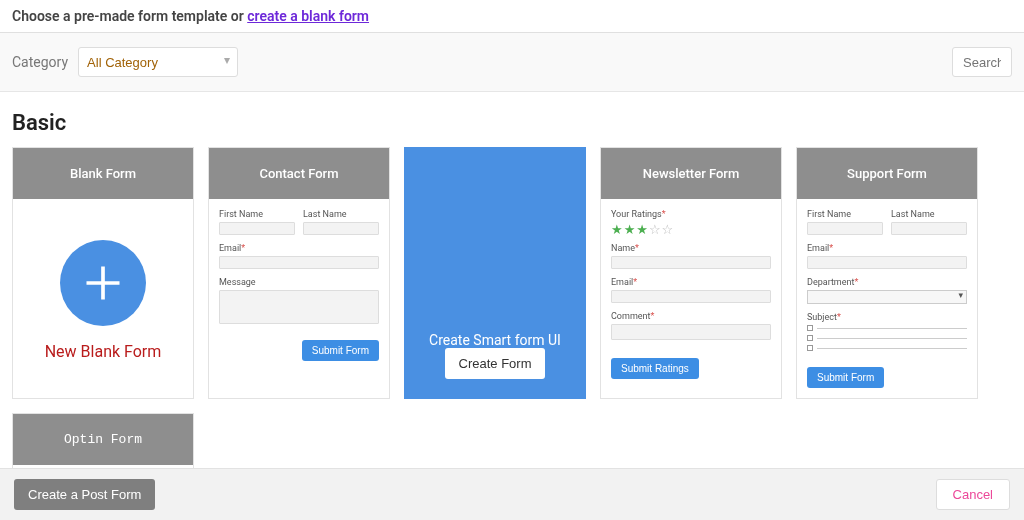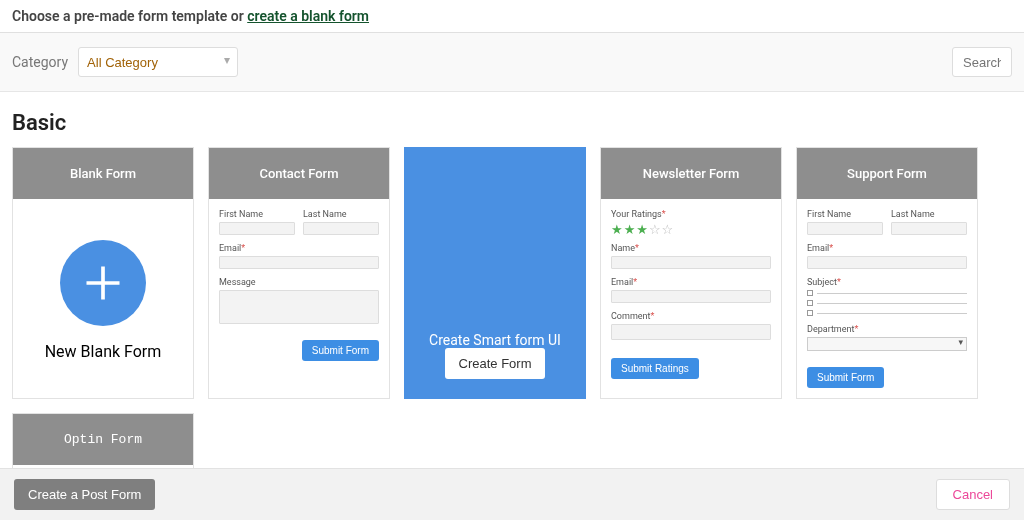--- a/index.html
+++ b/index.html
@@ -1,34 +1,34 @@
 <!DOCTYPE html>
 <html><head>
 <meta charset="utf-8">
 <style>
   * { box-sizing: border-box; margin: 0; padding: 0; }
   body { font-family: -apple-system, BlinkMacSystemFont, "Segoe UI", Roboto, Arial, sans-serif; background: #fff; color: #333; font-size: 13px; }
   .topbar { border-bottom: 1px solid #e0e0e0; padding: 8px 12px; font-size: 14px; color: #444; font-weight: 600; }
-  .topbar a { color: #14532d; text-decoration: underline; font-weight: 600; }
+  .topbar a { color: #6d28d9; text-decoration: underline; font-weight: 600; }
   .filterbar { padding: 14px 12px; border-bottom: 1px solid #e6e6e6; display: flex; align-items: center; justify-content: space-between; background:#f9f9f9; }
   .filterbar-left { display:flex; align-items:center; gap:10px; }
   .filterbar label { font-size: 14px; color: #777; }
   .select-wrap { position: relative; }
   .select-wrap select { width: 160px; height: 30px; border:1px solid #ddd; background:#fff; border-radius:3px; color:#a16207; padding:0 8px; font-size:13px; appearance:none; }
   .select-wrap::after { content:"▾"; position:absolute; right:8px; top:6px; color:#aaa; font-size:12px; pointer-events:none;}
   .search-input { height:30px; border:1px solid #ddd; border-radius:3px; padding:0 10px; width:60px; font-size:13px; }
   .section-title { font-size: 22px; font-weight: 600; padding: 18px 12px 12px; color:#222; }
   .grid { display:flex; flex-wrap:wrap; gap:14px; padding:0 12px 14px; }
   .card { width: 182px; border:1px solid #e2e2e2; background:#fff; display:flex; flex-direction:column; }
   .card-head { background:#8e8e8e; color:#fff; text-align:center; font-size:13px; padding:18px 4px; font-weight:500; }
   .card-body { flex:1; padding:10px; font-size:10px; color:#555; position:relative; }
   .blank-body { display:flex; flex-direction:column; align-items:center; justify-content:center; gap:16px; padding:22px 10px 18px;}
   .plus-circle { width:86px; height:86px; border-radius:50%; background:#4a90e2; display:flex; align-items:center; justify-content:center; }
   .plus-circle svg { width:44px; height:44px; }
-  .blank-label { font-size:16px; color:#000000; }
+  .blank-label { font-size:16px; color:#b91c1c; }
   .fld-row { display:flex; gap:8px; margin-bottom:8px; }
   .fld { flex:1; }
   .fld-label { font-size:9px; color:#555; margin-bottom:3px; display:block;}
   .req { color:#d9534f; }
   .fld-input { width:100%; height:13px; background:#f3f3f3; border:1px solid #ddd; border-radius:1px; }
   .fld-input.tall { height:34px; }
   .fld-input.med { height:16px; }
   .submit-btn { background:#3d8ee4; color:#fff; border:none; border-radius:3px; padding:5px 10px; font-size:10px; font-weight:500; margin-top:8px;}
   .smart-card { background:#4a90e2; border-color:#4a90e2; color:#fff; display:flex; flex-direction:column; align-items:center; justify-content:flex-end; gap:0; padding:20px 10px; width:182px;}
   .smart-text { font-size:14px; color:#fff; text-align:center;}
@@ -143,38 +143,38 @@
         <div class="fld">
             <span class="fld-label">Last Name</span>
             <div class="fld-input"></div>
           </div>
       </div>
       <div class="fld" style="margin-bottom:8px;">
           <span class="fld-label"><span>Email</span><span class="req">*</span></span>
           <div class="fld-input"></div>
         </div>
       <div class="fld" style="margin-bottom:8px;">
+          <span class="fld-label"><span>Department</span><span class="req">*</span></span>
+          <div class="dept-select"></div>
+        </div>
+      <div class="fld" style="margin-bottom:8px;">
         <span class="fld-label"><span>Subject</span><span class="req">*</span></span>
         <div class="subj-line">
             <div class="subj-box"></div>
             <div class="subj-rule"></div>
           </div>
         <div class="subj-line">
             <div class="subj-box"></div>
             <div class="subj-rule"></div>
           </div>
         <div class="subj-line">
             <div class="subj-box"></div>
             <div class="subj-rule"></div>
           </div>
       </div>
-      <div class="fld" style="margin-bottom:8px;">
-          <span class="fld-label"><span>Department</span><span class="req">*</span></span>
-          <div class="dept-select"></div>
-        </div>
       <button class="submit-btn">Submit Form</button>
     </div>
   </div>
 
 </div>
 
 <div class="grid row2">
   <div class="card">
     <div class="card-head">Optin Form</div>
     <div class="card-body" style="height:50px;"></div>

